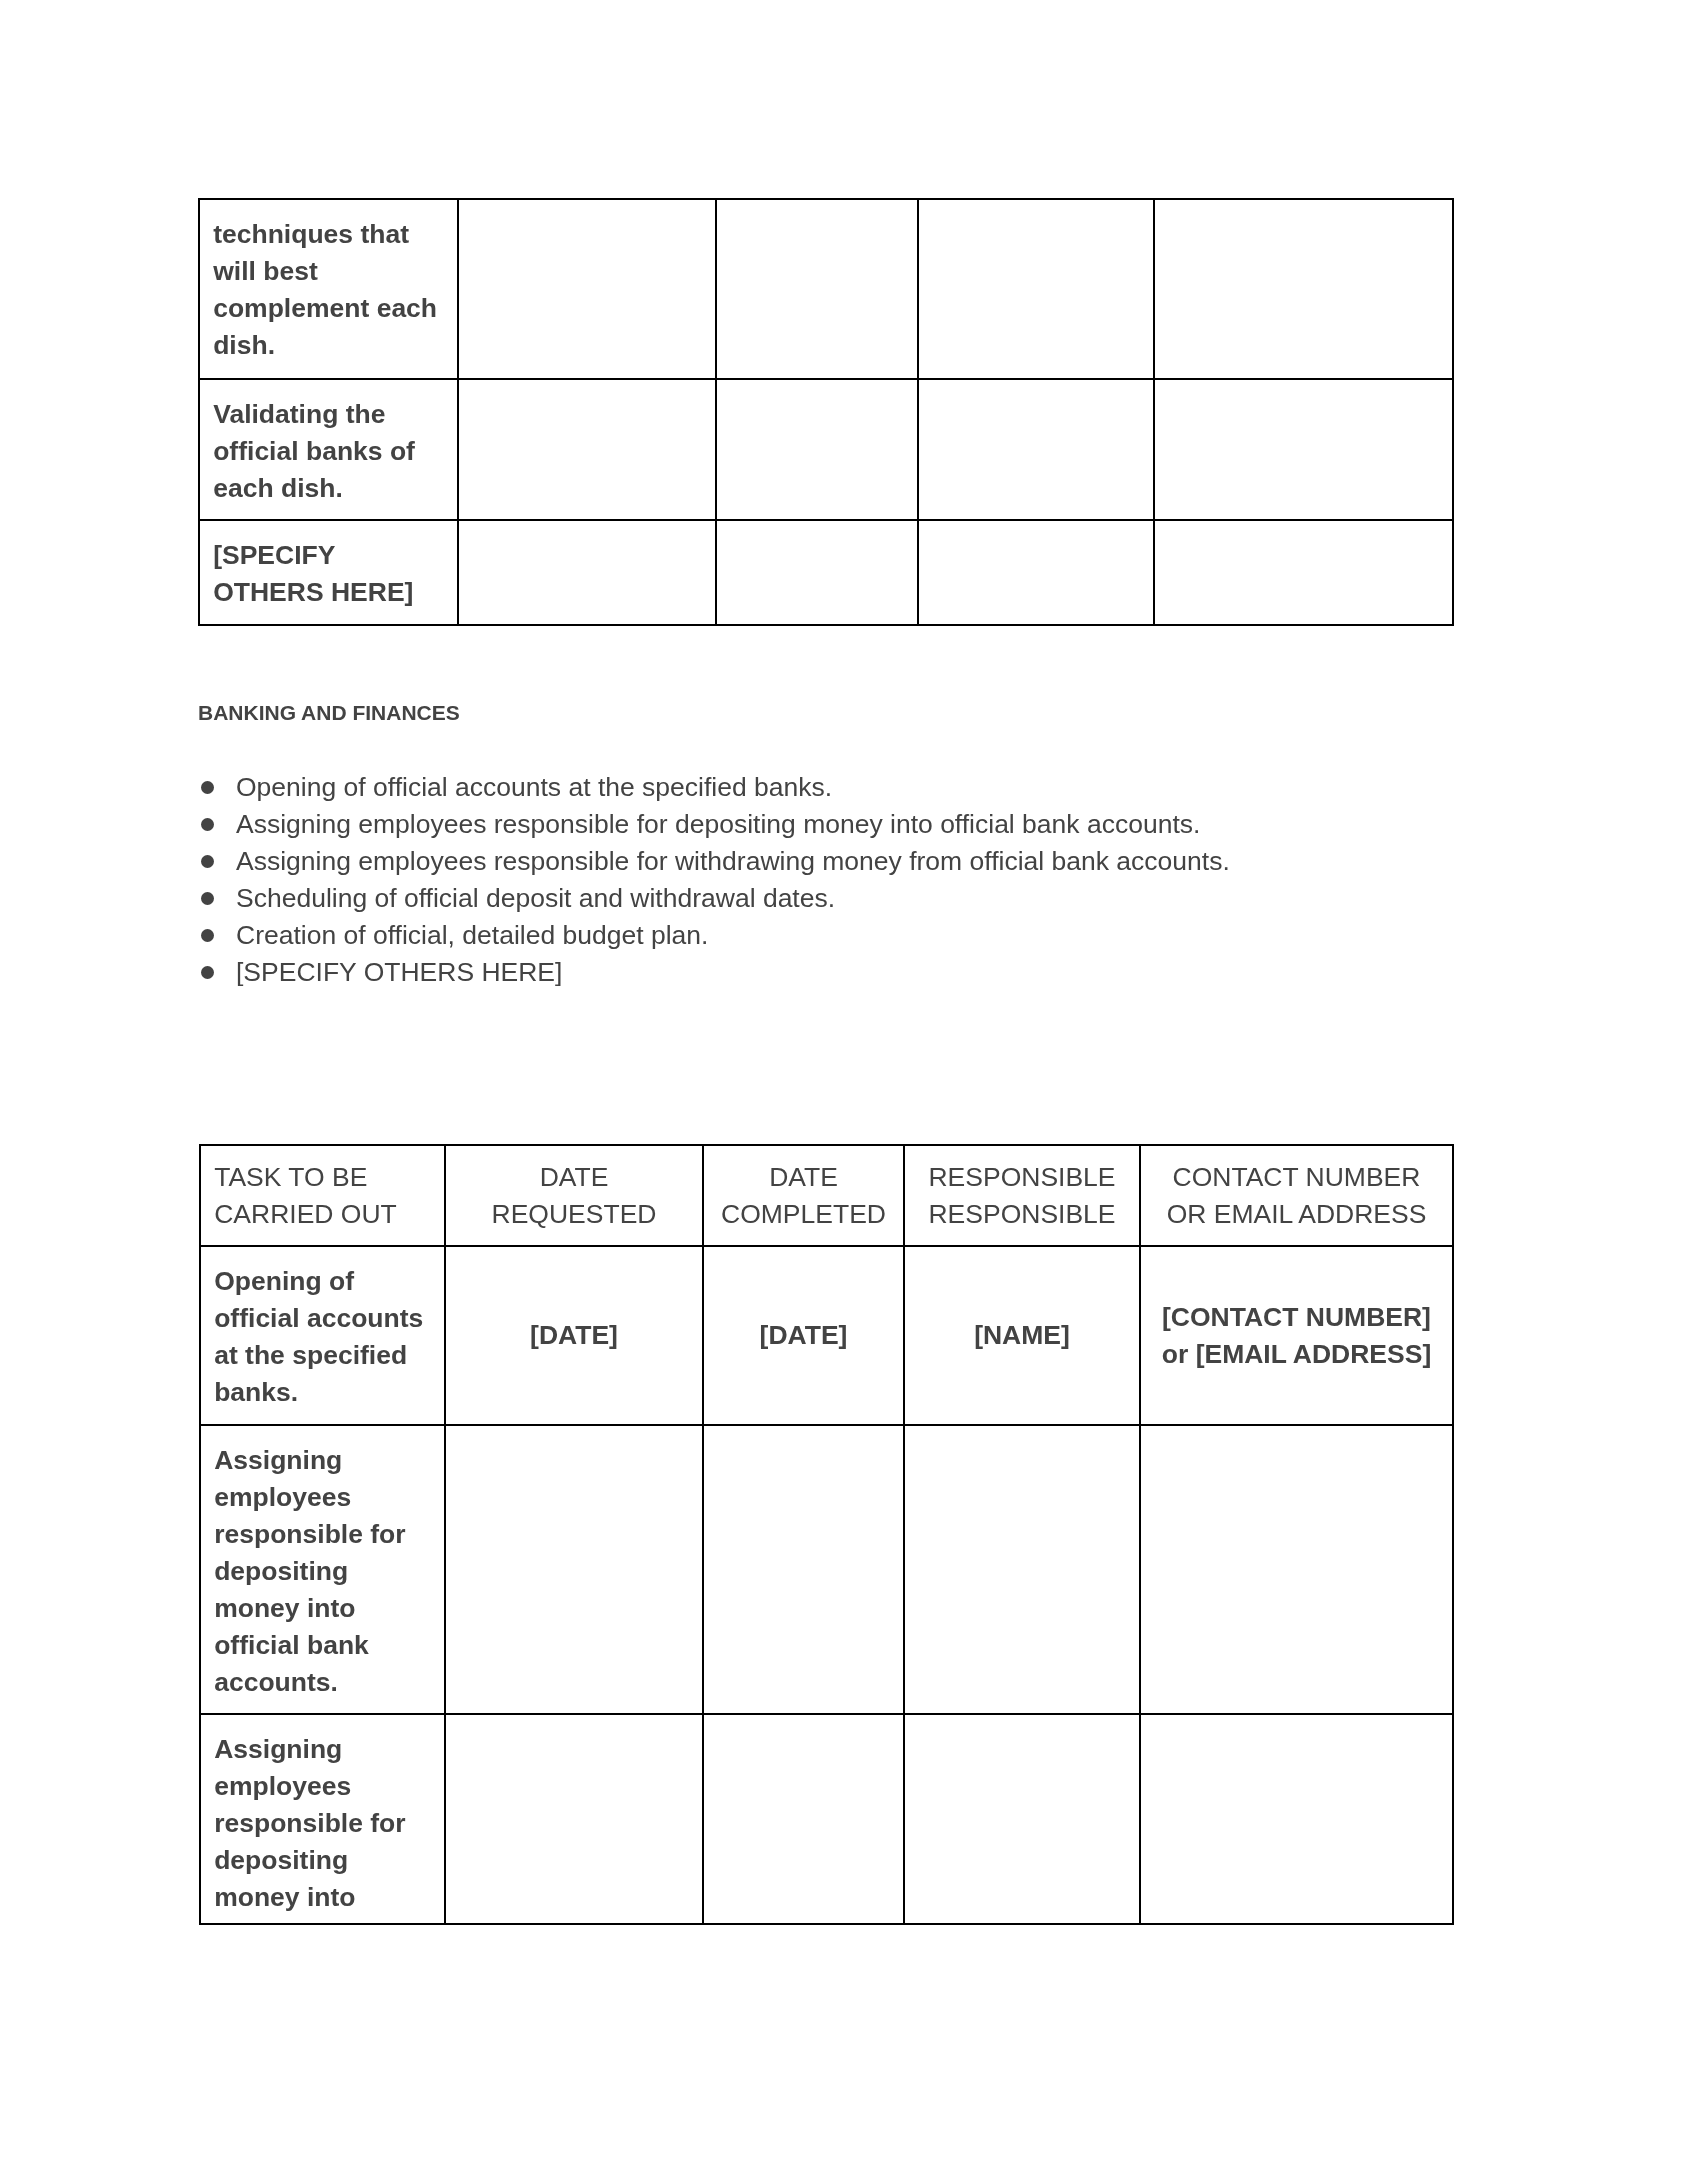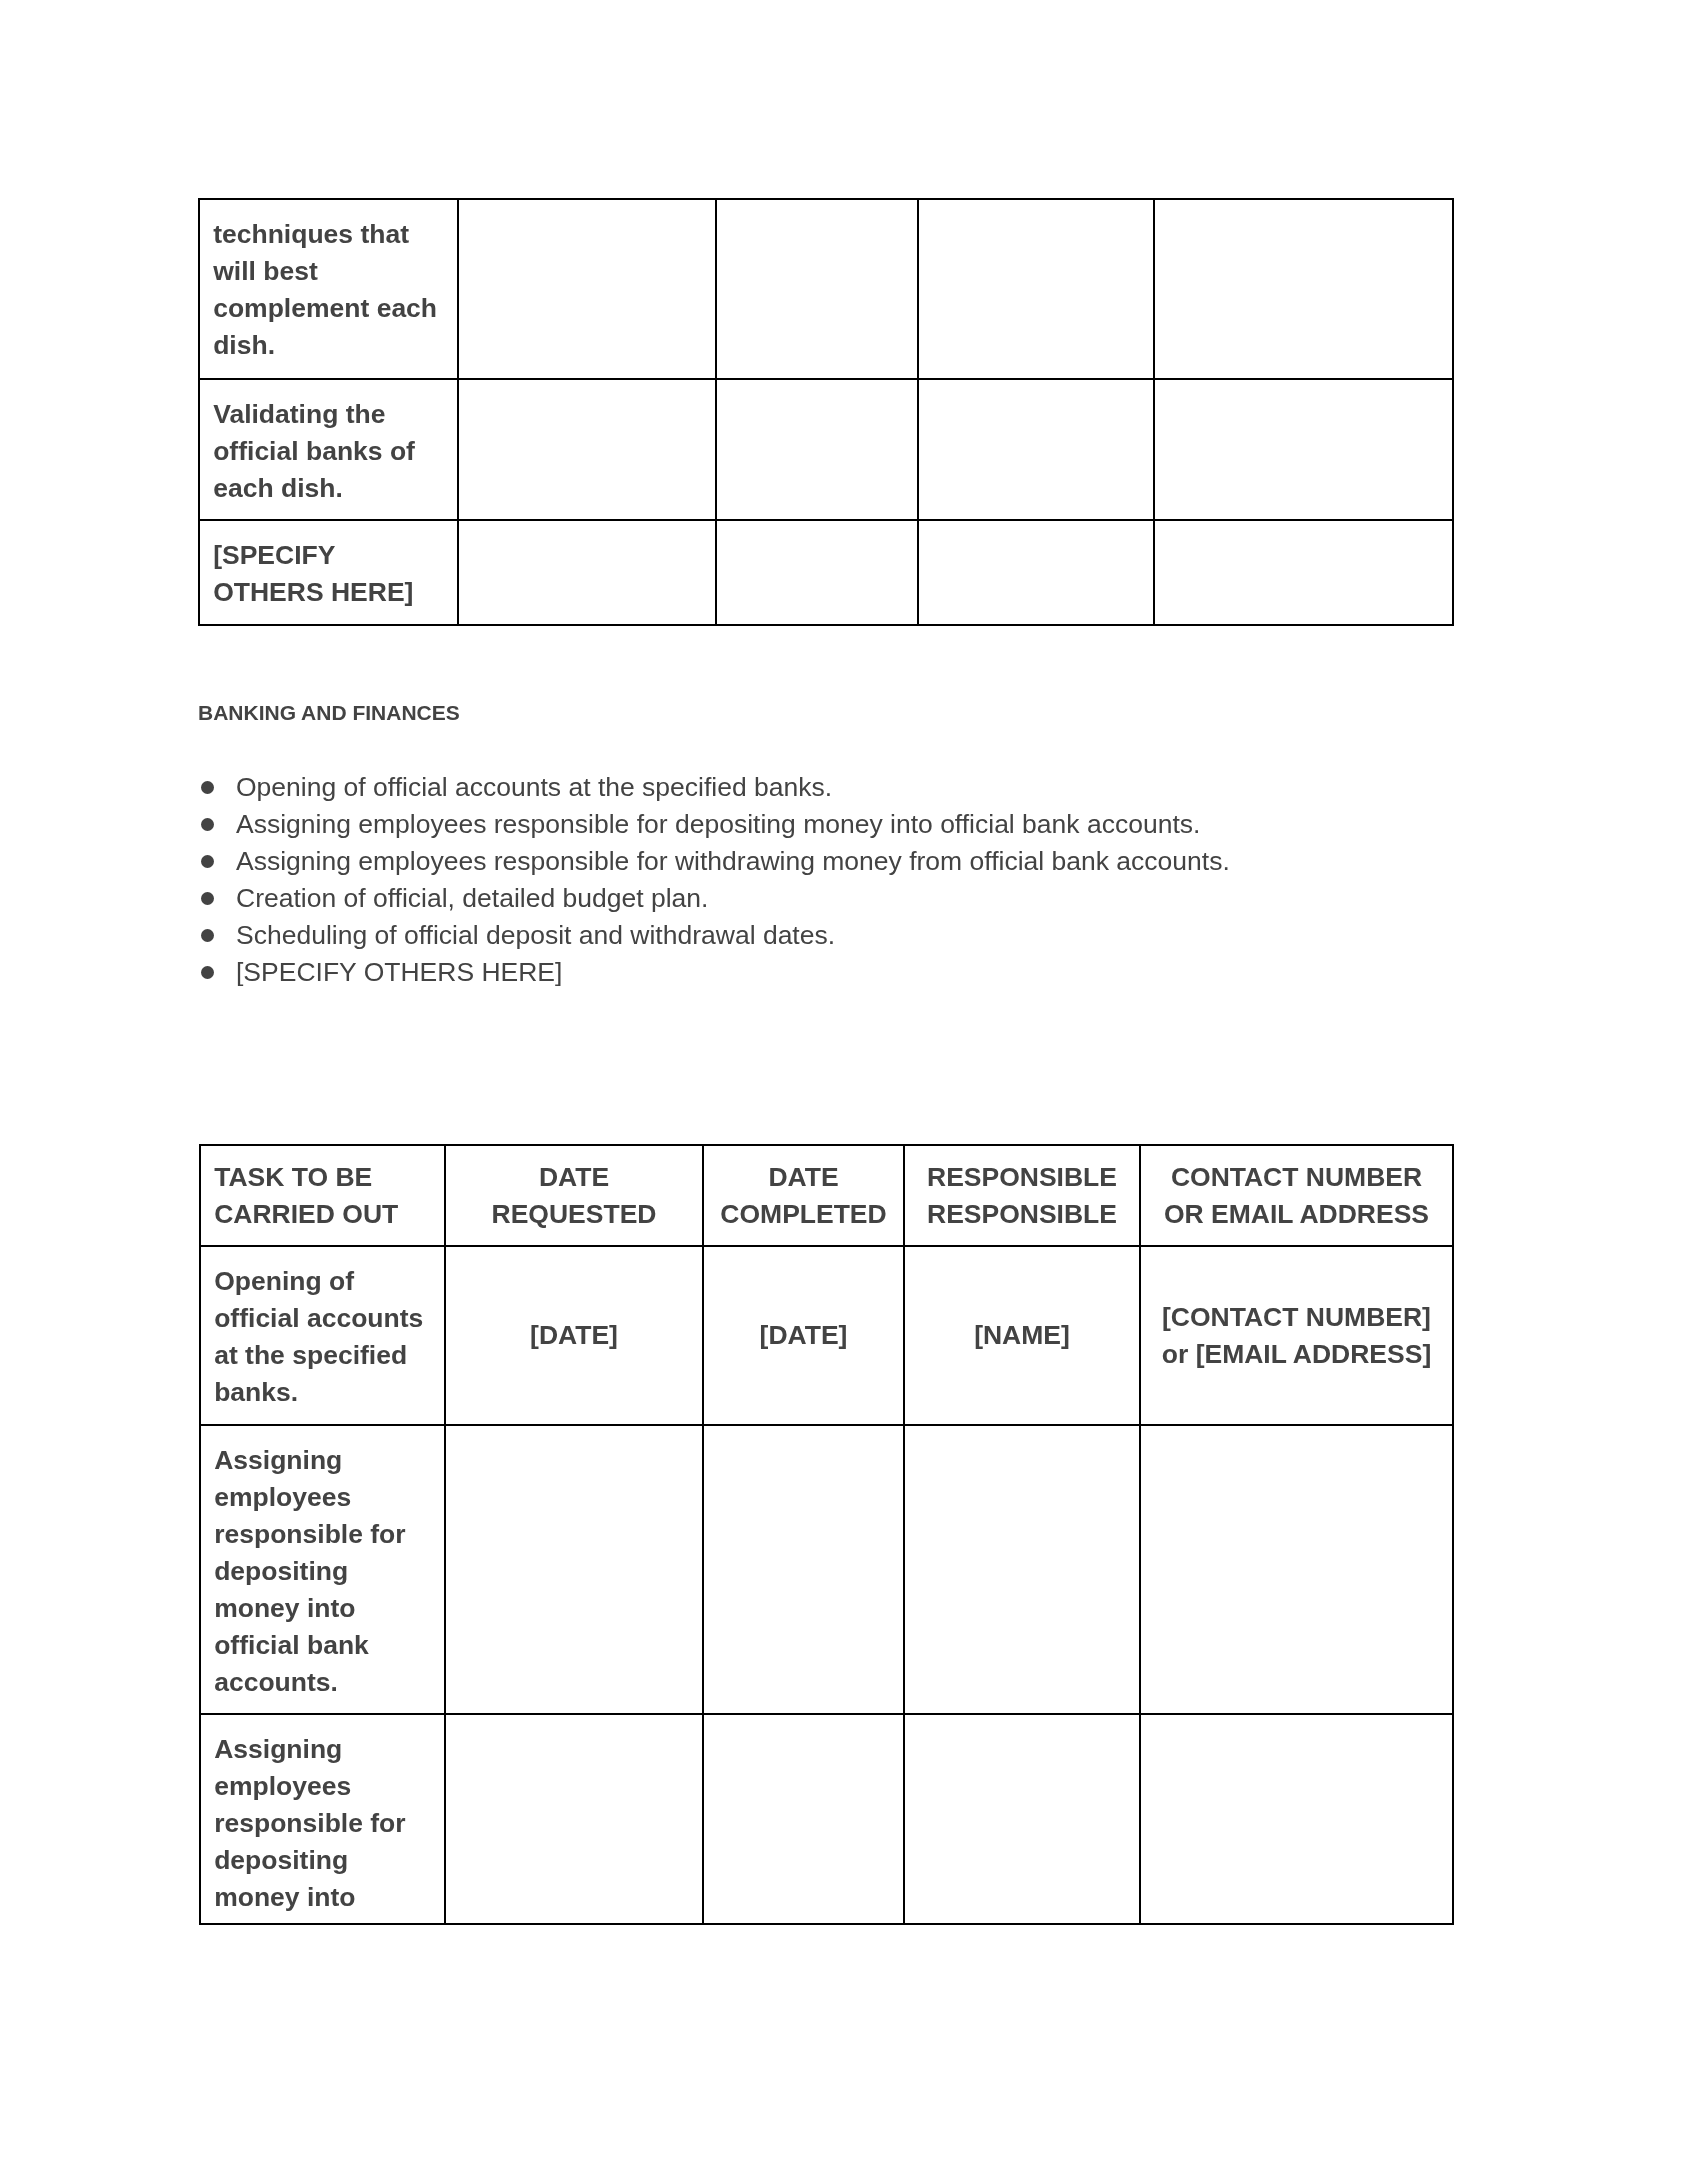--- a/index.html
+++ b/index.html
@@ -83,21 +83,21 @@
       border-radius: 50%;
       background: #434343;
     }
     
     #table-main {
       left: 199px;
       top: 1144px;
       width: 1254px;
     }
     #table-main th {
-      font-weight: bold;
+      font-weight: normal;
       text-align: center;
       vertical-align: middle;
       height: 99px;
       padding: 0 9.3px;
     }
     #table-main th.first {
       text-align: left;
       padding-left: 13.2px;
     }
     #table-main td {
@@ -148,22 +148,22 @@
       </tr>
     </tbody>
   </table>
 
   <h2 class="section-heading">BANKING AND FINANCES</h2>
 
   <ul class="bullets">
     <li><span class="bullet-dot"></span><span>Opening of official accounts at the specified banks.</span></li>
     <li><span class="bullet-dot"></span><span>Assigning employees responsible for depositing money into official bank accounts.</span></li>
     <li><span class="bullet-dot"></span><span>Assigning employees responsible for withdrawing money from official bank accounts.</span></li>
+    <li><span class="bullet-dot"></span><span>Scheduling of official deposit and withdrawal dates.</span></li>
     <li><span class="bullet-dot"></span><span>Creation of official, detailed budget plan.</span></li>
-    <li><span class="bullet-dot"></span><span>Scheduling of official deposit and withdrawal dates.</span></li>
     <li><span class="bullet-dot"></span><span>[SPECIFY OTHERS HERE]</span></li>
   </ul>
 
   <table class="grid" id="table-main">
     <colgroup>
       <col style="width:245px">
       <col style="width:258px">
       <col style="width:201px">
       <col style="width:236px">
       <col style="width:313px">

